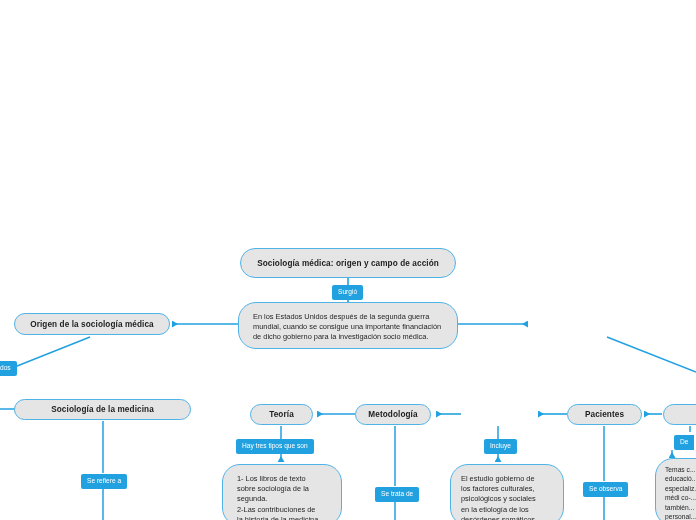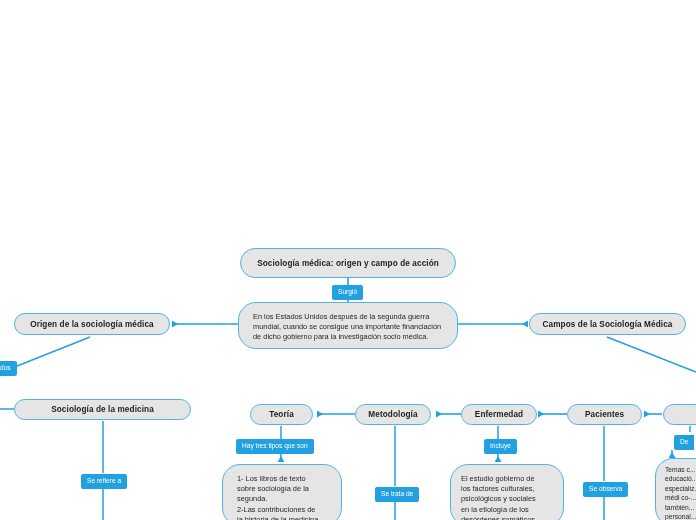--- a/index.html
+++ b/index.html
@@ -150,39 +150,33 @@
   </div>
 
   <div class="node node-para" style="left:238px; top:302px; width:220px; height:47px;">
     <span class="txt">En los Estados Unidos después de la segunda guerra mundial, cuando se consigue una importante financiación de dicho gobierno para la investigación socio médica.</span>
   </div>
 
   <div class="node" style="left:14px; top:313px; width:156px; height:22px;text-align:right;">
     <span class="node-title">Origen de la sociología médica</span>
   </div>
 
-  <div class="node" style="left:529px; top:313px; width:157px; height:22px;">
-    <span class="node-title">Campos de la Sociología Médica</span>
-  </div>
 
   <div class="node" style="left:14px; top:399px; width:177px; height:21px;">
     <span class="node-title">Sociología de la medicina</span>
   </div>
 
   <div class="node" style="left:250px; top:404px; width:63px; height:21px;justify-content:center;">
     <span class="node-title">Teoría</span>
   </div>
 
   <div class="node" style="left:355px; top:404px; width:76px; height:21px;">
     <span class="node-title">Metodología</span>
   </div>
 
-  <div class="node" style="left:461px; top:404px; width:76px; height:21px;">
-    <span class="node-title">Enfermedad</span>
-  </div>
 
   <div class="node" style="left:567px; top:404px; width:75px; height:21px;">
     <span class="node-title">Pacientes</span>
   </div>
 
   <div class="node" style="left:663px; top:404px; width:75px; height:21px;">
     <span class="node-title" style="padding-left:14px;">M</span>
   </div>
 
   <div class="node node-para" style="left:222px; top:464px; width:120px; height:62px;">

